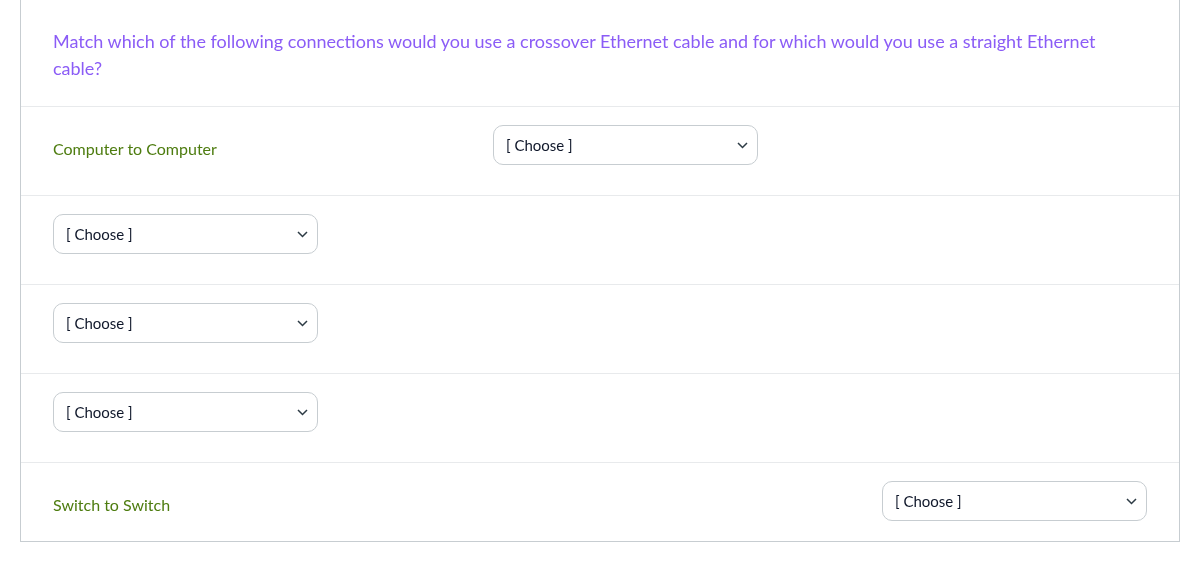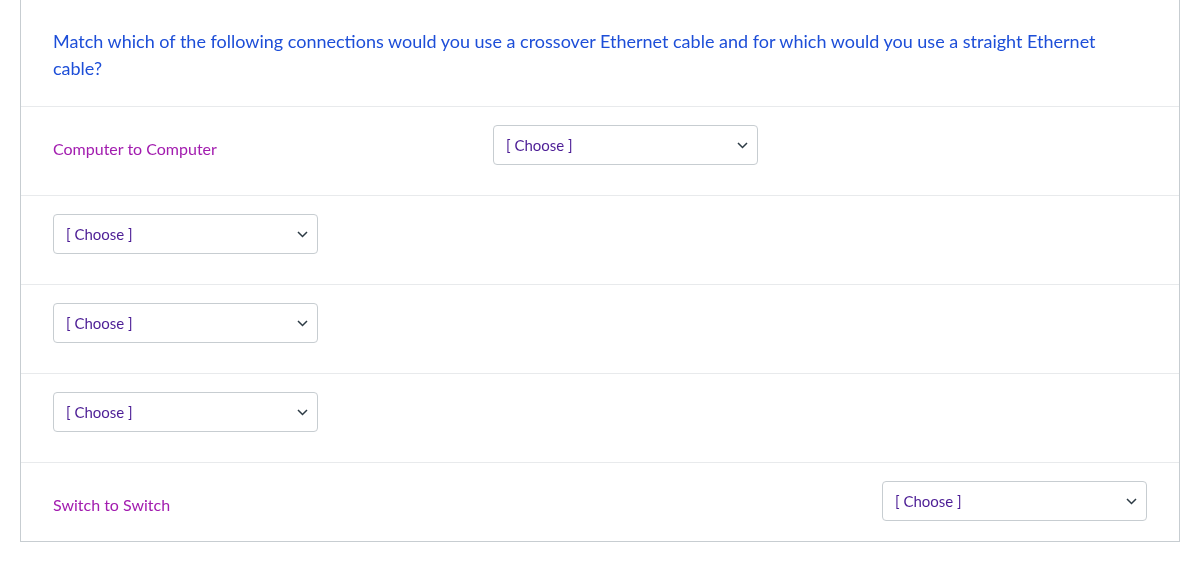--- a/index.html
+++ b/index.html
@@ -17,52 +17,52 @@
       border: 1px solid #c7cdd1;
       border-top: none;
       margin: 0 20px 0 20px;
       padding: 0;
       width: 1160px;
     }
     .question-text {
       padding: 28px 32px 24px 32px;
       font-size: 18px;
       line-height: 1.5;
-      color: #1d4ed8;
+      color: #8b5cf6;
     }
     .match-row {
       display: flex;
       align-items: center;
       border-top: 1px solid #e8eaec;
       padding: 18px 32px 30px 32px;
     }
     .match-row:last-child {
       padding-bottom: 20px;
       justify-content: space-between;
     }
     .match-label {
       width: 440px;
       font-size: 16px;
-      color: #a21caf;
+      color: #4d7c0f;
       padding-top: 6px;
     }
     .select-wrap {
       position: relative;
       width: 265px;
     }
     select.choice {
       width: 100%;
       height: 40px;
       padding: 0 34px 0 12px;
       font-size: 15px;
       font-family: inherit;
-      color: #4c1d95;
+      color: #0f172a;
       background: #fff;
       border: 1px solid #c7cdd1;
-      border-radius: 4px;
+      border-radius: 10px;
       appearance: none;
       -webkit-appearance: none;
       -moz-appearance: none;
       cursor: pointer;
     }
     .chevron {
       position: absolute;
       right: 10px;
       top: 50%;
       transform: translateY(-50%);

